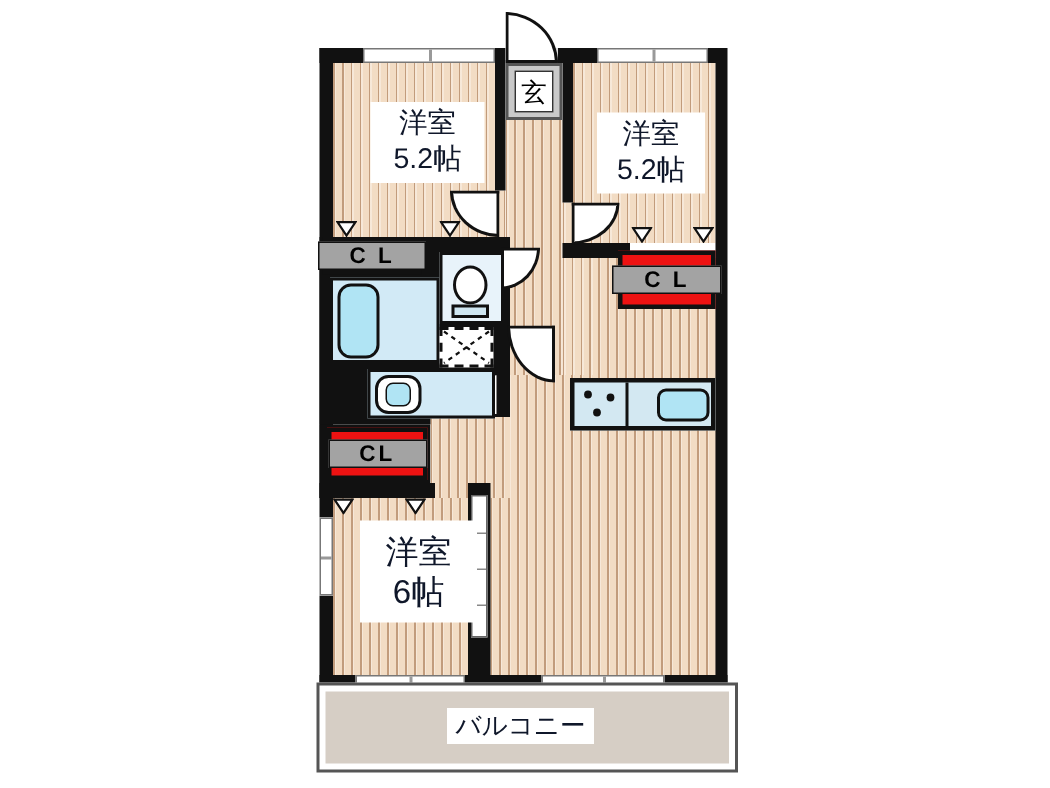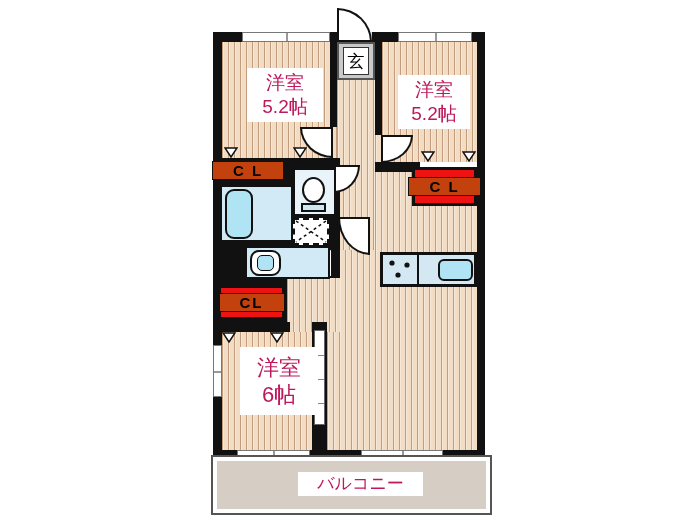--- a/index.html
+++ b/index.html
@@ -7,23 +7,23 @@
           font-family:"Liberation Sans","DejaVu Sans",sans-serif;}
   .abs{position:absolute;box-sizing:border-box;}
   .wall{background:#111;}
   .floor{background:
       repeating-linear-gradient(90deg, rgba(146,92,52,.50) 0 1px, rgba(255,255,255,.35) 1px 2px, rgba(0,0,0,0) 2px 6px),
       #f2dcc4;}
   .door{background:#fff;border:2px solid #111;}
   .win{background:#fff;border:1px solid #777;}
   .win .pane{position:absolute;background:#999;}
   .cl{background:#ee1212;border:3px solid #111;display:flex;align-items:center;justify-content:center;}
-  .cl .cl-label{background:#c2410c;border:1px solid #111;padding:0 20px;font-size:15px;font-weight:bold;
+  .cl .cl-label{background:#a3a3a3;border:1px solid #111;padding:0 20px;font-size:15px;font-weight:bold;
                 color:#000;line-height:17px;letter-spacing:2px;white-space:nowrap;}
-  .lbl{background:#fff;color:#be185d;display:flex;flex-direction:column;align-items:center;
+  .lbl{background:#fff;color:#0f172a;display:flex;flex-direction:column;align-items:center;
        justify-content:center;text-align:center;line-height:1.25;}
   .waterroom{background:#d2eaf6;border:2px solid #111;}
   .gray-entry{background:#c9c9c9;border:2px solid #555;display:flex;align-items:center;justify-content:center;}
   .entry-label{background:#fff;border:1px solid #333;width:24px;height:26px;display:flex;
                align-items:center;justify-content:center;font-size:17px;color:#000;}
   .balcony-outer{border:2px solid #555;background:#fff;}
   .balcony-inner{position:absolute;left:4px;top:4px;right:4px;bottom:4px;background:#d6cec5;}
   .slide-door{background:#fff;border:1px solid #666;}
   .tick{position:absolute;left:0;right:0;height:1px;background:#888;}
 </style>
@@ -147,21 +147,21 @@
   <svg class="abs" style="left:222px;top:332px;" width="14" height="11">
       <polygon points="1,1 13,1 7,10" fill="#fff" stroke="#111" stroke-width="1.5"></polygon>
     </svg>
   <svg class="abs" style="left:270px;top:332px;" width="14" height="11">
       <polygon points="1,1 13,1 7,10" fill="#fff" stroke="#111" stroke-width="1.5"></polygon>
     </svg>
 
   <div class="abs balcony-outer" style="left:211px;top:455px;width:281px;height:60px;">
     <div class="balcony-inner"></div>
   </div>
-  <div class="abs lbl" style="left:298px;top:472px;width:125px;height:24px;font-size:17px;">
+  <div class="abs lbl" style="left:298px;top:472px;width:98px;height:24px;font-size:17px;">
     <span>バルコニー</span>
   </div>
 
   <div class="abs lbl" style="left:247px;top:68px;width:76px;height:54px;font-size:19px;">
     <span>洋室</span>
     <span>5.2帖</span>
   </div>
   <div class="abs lbl" style="left:398px;top:75px;width:72px;height:54px;font-size:19px;">
     <span>洋室</span>
     <span>5.2帖</span>

